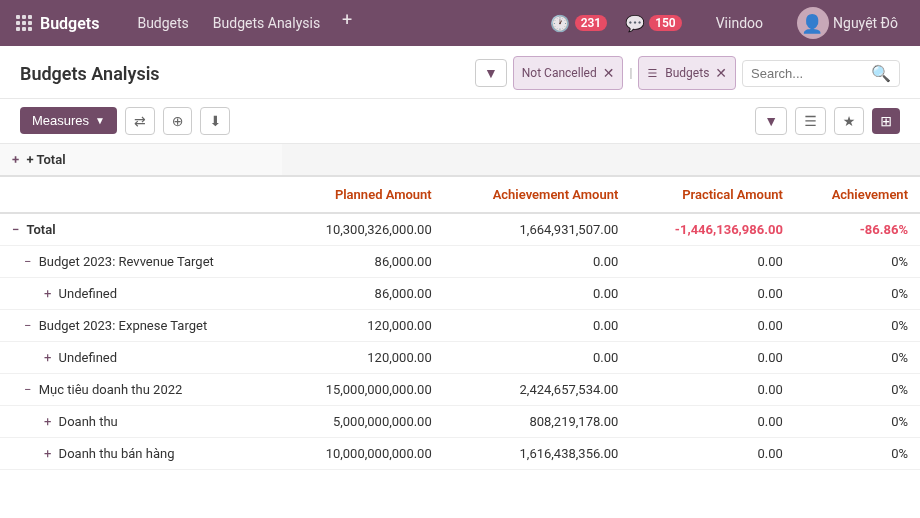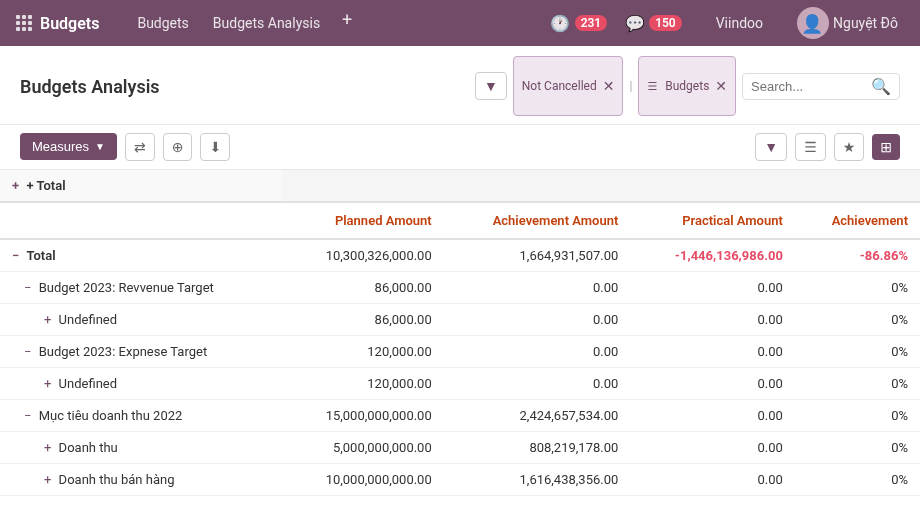--- a/index.html
+++ b/index.html
@@ -55,21 +55,21 @@
     .topnav-username { color: rgba(255,255,255,0.85); font-size: 14px; }
     .page-title { font-size: 18px; font-weight: 600; color: #333; }
 
     
     .filter-bar {
       display: flex; align-items: center; gap: 6px; flex-wrap: wrap;
     }
     .filter-tag {
       display: flex; align-items: center; gap: 4px;
       background: #f0e6f0; border: 1px solid #c8a8c8; border-radius: 4px;
-      padding: 21px 8px; font-size: 12px; color: #714B67; cursor: pointer;
+      padding: 8px 8px; font-size: 12px; color: #714B67; cursor: pointer;
     }
     .filter-tag .remove { color: #714B67; font-size: 14px; margin-left: 2px; cursor: pointer; }
     .filter-separator { color: #aaa; font-size: 12px; }
     .search-box {
       display: flex; align-items: center; border: 1px solid #ddd; border-radius: 4px; padding: 3px 8px; background: #fff; min-width: 150px;
     }
     .search-box input { border: none; outline: none; font-size: 13px; width: 120px; color: #999; }
     .search-icon-btn { cursor: pointer; color: #714B67; font-size: 16px; }
 
     

